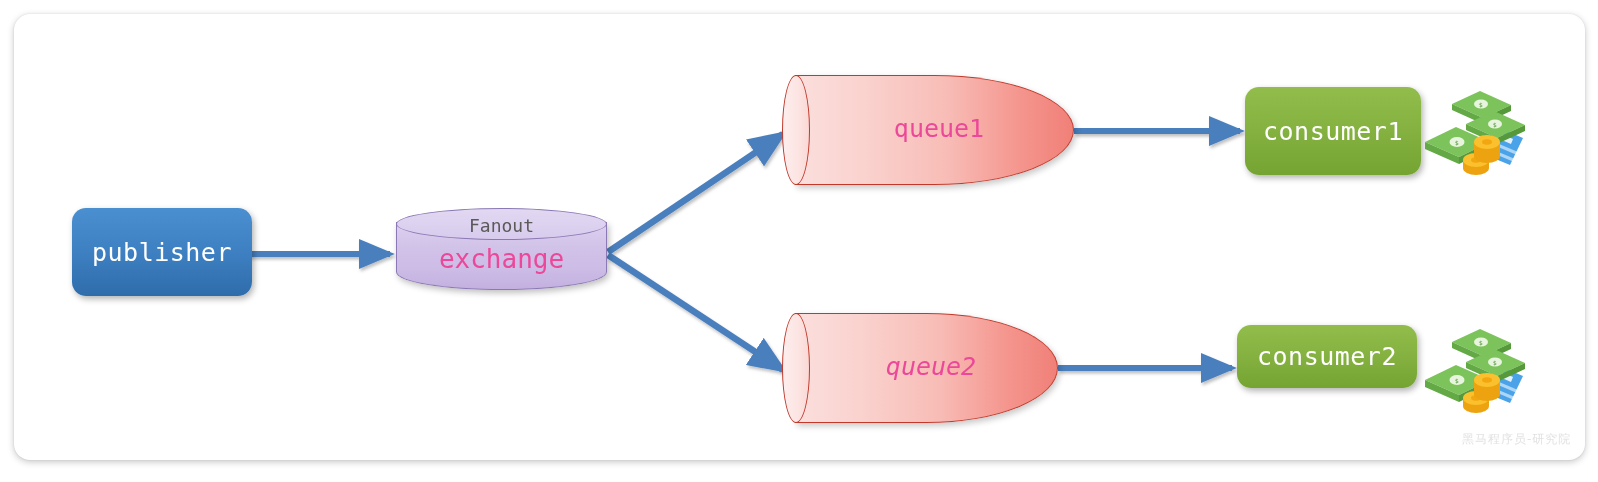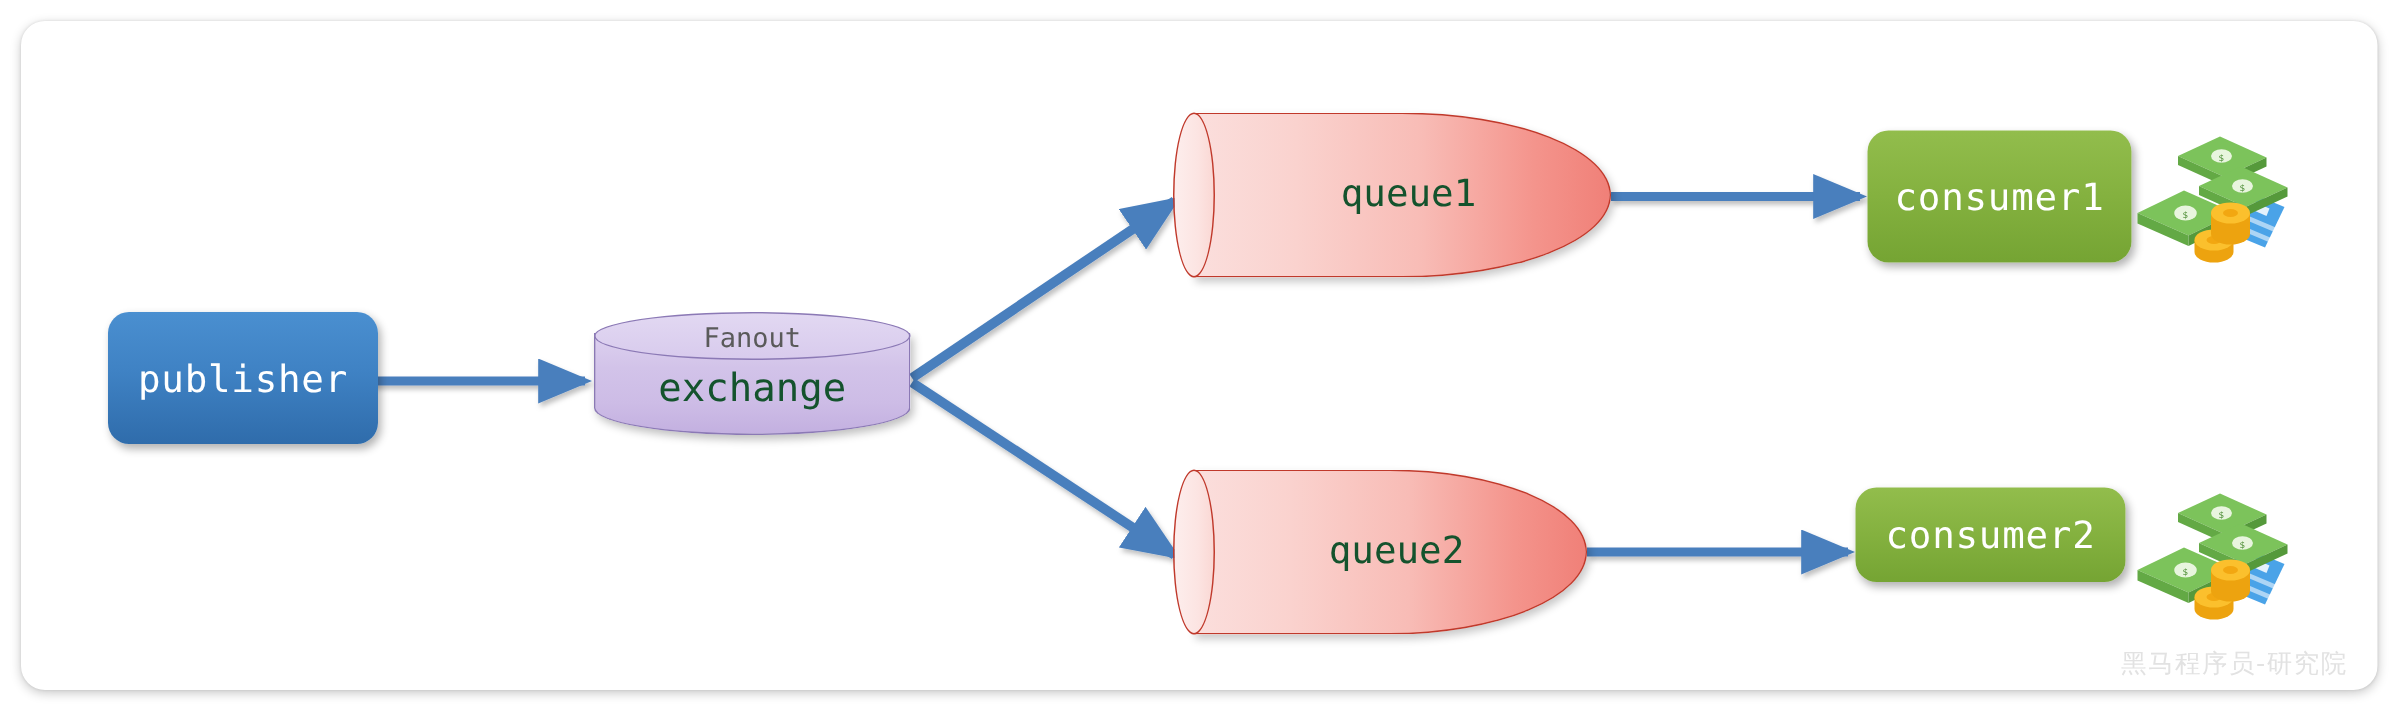--- a/index.html
+++ b/index.html
@@ -50,21 +50,21 @@
   
   .cyl {
     position: absolute;
     box-sizing: border-box;
   }
   .cyl-label {
     position: absolute;
     width: 100%;
     text-align: center;
     font-family: "DejaVu Sans Mono", monospace;
-    color: #14532d;
+    color: #ec4899;
     z-index: 5;
   }
   
   #exchange-cyl .side {
     position: absolute;
     left: 0; right: 0;
     top: 14px; bottom: 0;
     background: linear-gradient(180deg, #ddd1ef 0%, #d2c3e9 35%, #cdbce6 70%, #c3b0e0 100%);
     border: 1px solid #8b79b5;
     border-top: none;
@@ -110,24 +110,25 @@
     width: 1598px;
     height: 482px;
     pointer-events: none;
   }
   
   .money-icon { position: absolute; }
   
   #watermark {
     position: absolute;
     font-family: "DejaVu Sans", sans-serif;
-    font-size: 17px;
+    font-size: 12px;
     color: #e2e2e2;
     letter-spacing: 1px;
     white-space: nowrap;
+    margin-left: 48px;
   }
 </style>
 </head>
 <body>
 
 <div id="canvas">
 
   <div id="panel"></div>
 
   <svg id="arrows" viewBox="0 0 1598 482" xmlns="http://www.w3.org/2000/svg">
@@ -167,21 +168,21 @@
 
   <div class="cyl queue-cyl" style="left:782px; top:75px; width:292px; height:110px;">
     <div class="side"></div>
     <div class="left-cap"></div>
     <div class="cyl-label" style="top:39px; font-size:25px; padding-left:22px; box-sizing:border-box;">queue1</div>
   </div>
 
   <div class="cyl queue-cyl" style="left:782px; top:313px; width:276px; height:110px;">
     <div class="side"></div>
     <div class="left-cap"></div>
-    <div class="cyl-label" style="top:39px; font-size:25px; padding-left:22px; box-sizing:border-box;">queue2</div>
+    <div class="cyl-label" style="top:39px; font-size:25px; padding-left:22px; box-sizing:border-box;font-style:italic;">queue2</div>
   </div>
 
   <div class="node-box node-consumer" style="left:1245px; top:87px; width:176px; height:88px;">
     <span>consumer1</span>
   </div>
 
   <div class="node-box node-consumer" style="left:1237px; top:325px; width:180px; height:63px;">
     <span>consumer2</span>
   </div>
 

